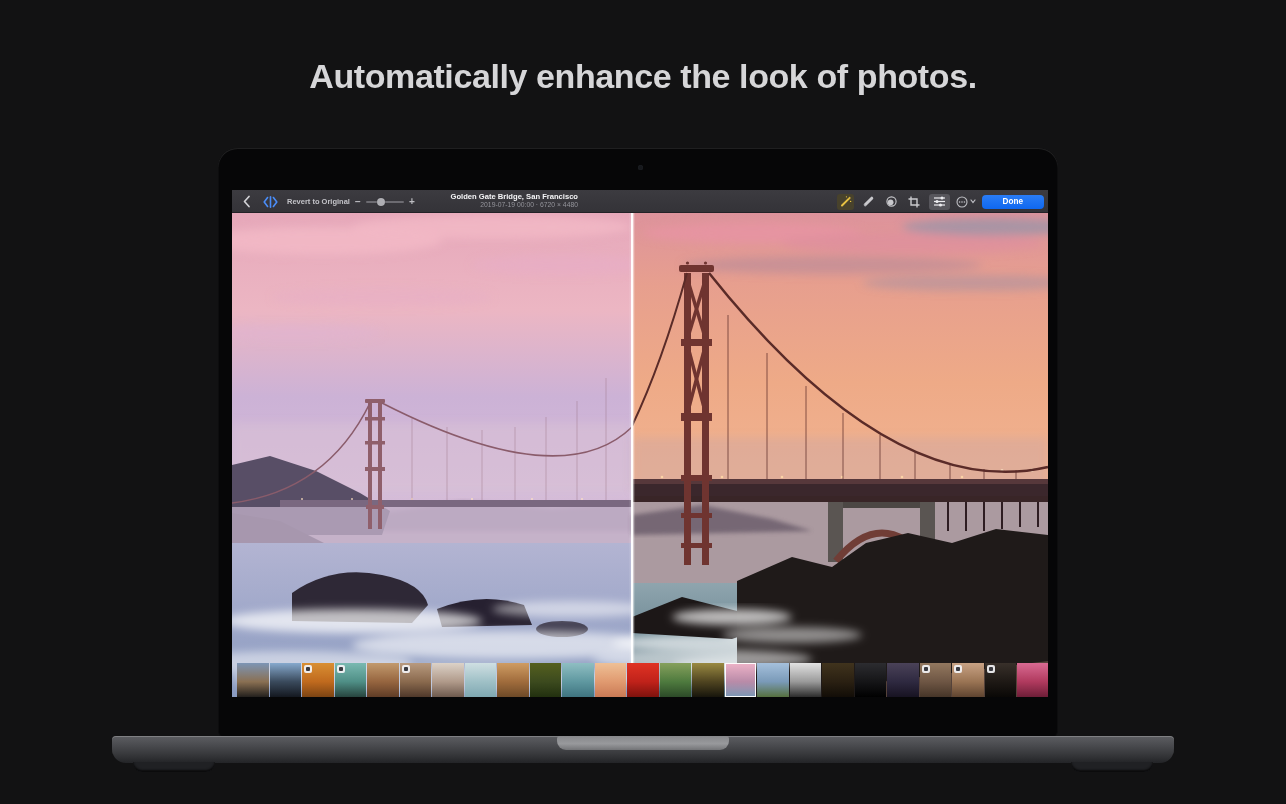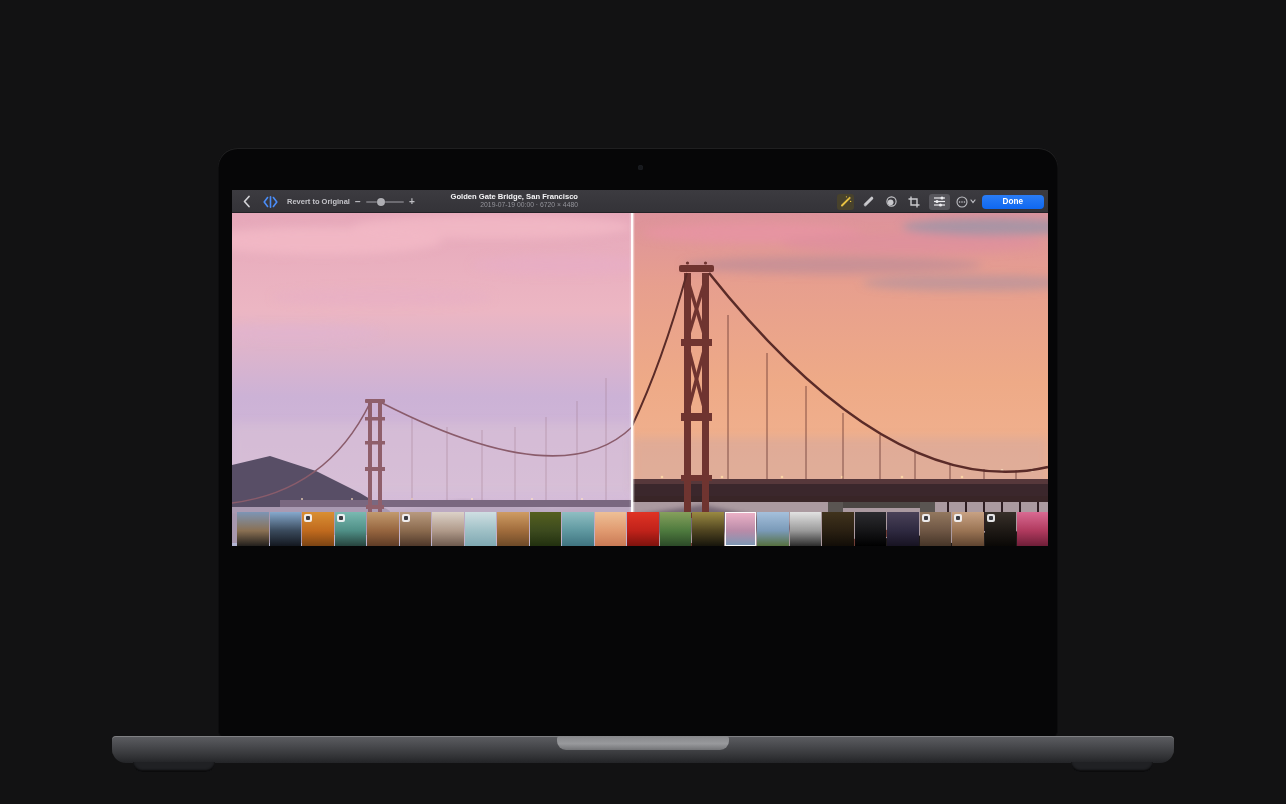--- a/index.html
+++ b/index.html
@@ -23,21 +23,21 @@
           background:linear-gradient(180deg,#5d5e62 0%,#4a4b4f 34%,#37383b 68%,#232427 100%);
           box-shadow: inset 0 1px 0 rgba(255,255,255,.22); }
   .base-notch { position:absolute; left:557px; top:736px; width:172px; height:14px;
                 border-radius:3px 3px 9px 9px;
                 background:linear-gradient(180deg,#87888b 0%,#98999c 55%,#737477 100%); }
   .foot { position:absolute; top:762px; width:82px; height:10px; background:#202124;
           border-radius:0 0 9px 9px; box-shadow: inset 0 -2px 2px #0b0b0c; }
   .foot.left { left:133px; } .foot.right { left:1071px; }
 
   
-  .screen { position:absolute; left:232px; top:190px; width:816px; height:356px;
+  .screen { position:absolute; left:232px; top:190px; width:816px; height:507px;
             background:#000; overflow:hidden; }
 
   
   .toolbar { position:absolute; left:0; top:0; width:816px; height:23px;
              background:linear-gradient(180deg,#3c3b40,#343338);
              border-bottom:1px solid #232227; z-index:5; }
   .tb-item { position:absolute; top:0; height:23px; display:flex; align-items:center; }
   .tb-label { font-size:7.5px; color:#c3c3c8; font-weight:600; white-space:nowrap; }
   .zoom-sign { font-size:10px; color:#bdbdc2; font-weight:600; }
   .slider-track { position:relative; width:38px; height:2px; background:#6c6b71; border-radius:1px; }
@@ -71,20 +71,21 @@
   .thumb-badge { position:absolute; left:2px; top:2px; width:8px; height:8px;
                  background:rgba(244,244,246,.92); border-radius:2px; }
   .thumb-badge:after { content:""; position:absolute; left:2px; top:2px; width:4px; height:4px;
                        border-radius:1px; background:#3a3a40; }
 </style>
 </head>
 <body>
 
 <div class="stage">
 
+  <h1 class="headline">Automatically enhance the look of photos.</h1>
 
   <div class="lid"></div>
   <div class="camera-dot"></div>
 
   <div class="screen">
 
     <div class="toolbar">
 
       <div class="tb-item" style="left:10px">
         <svg width="9" height="13" viewBox="0 0 9 13">

